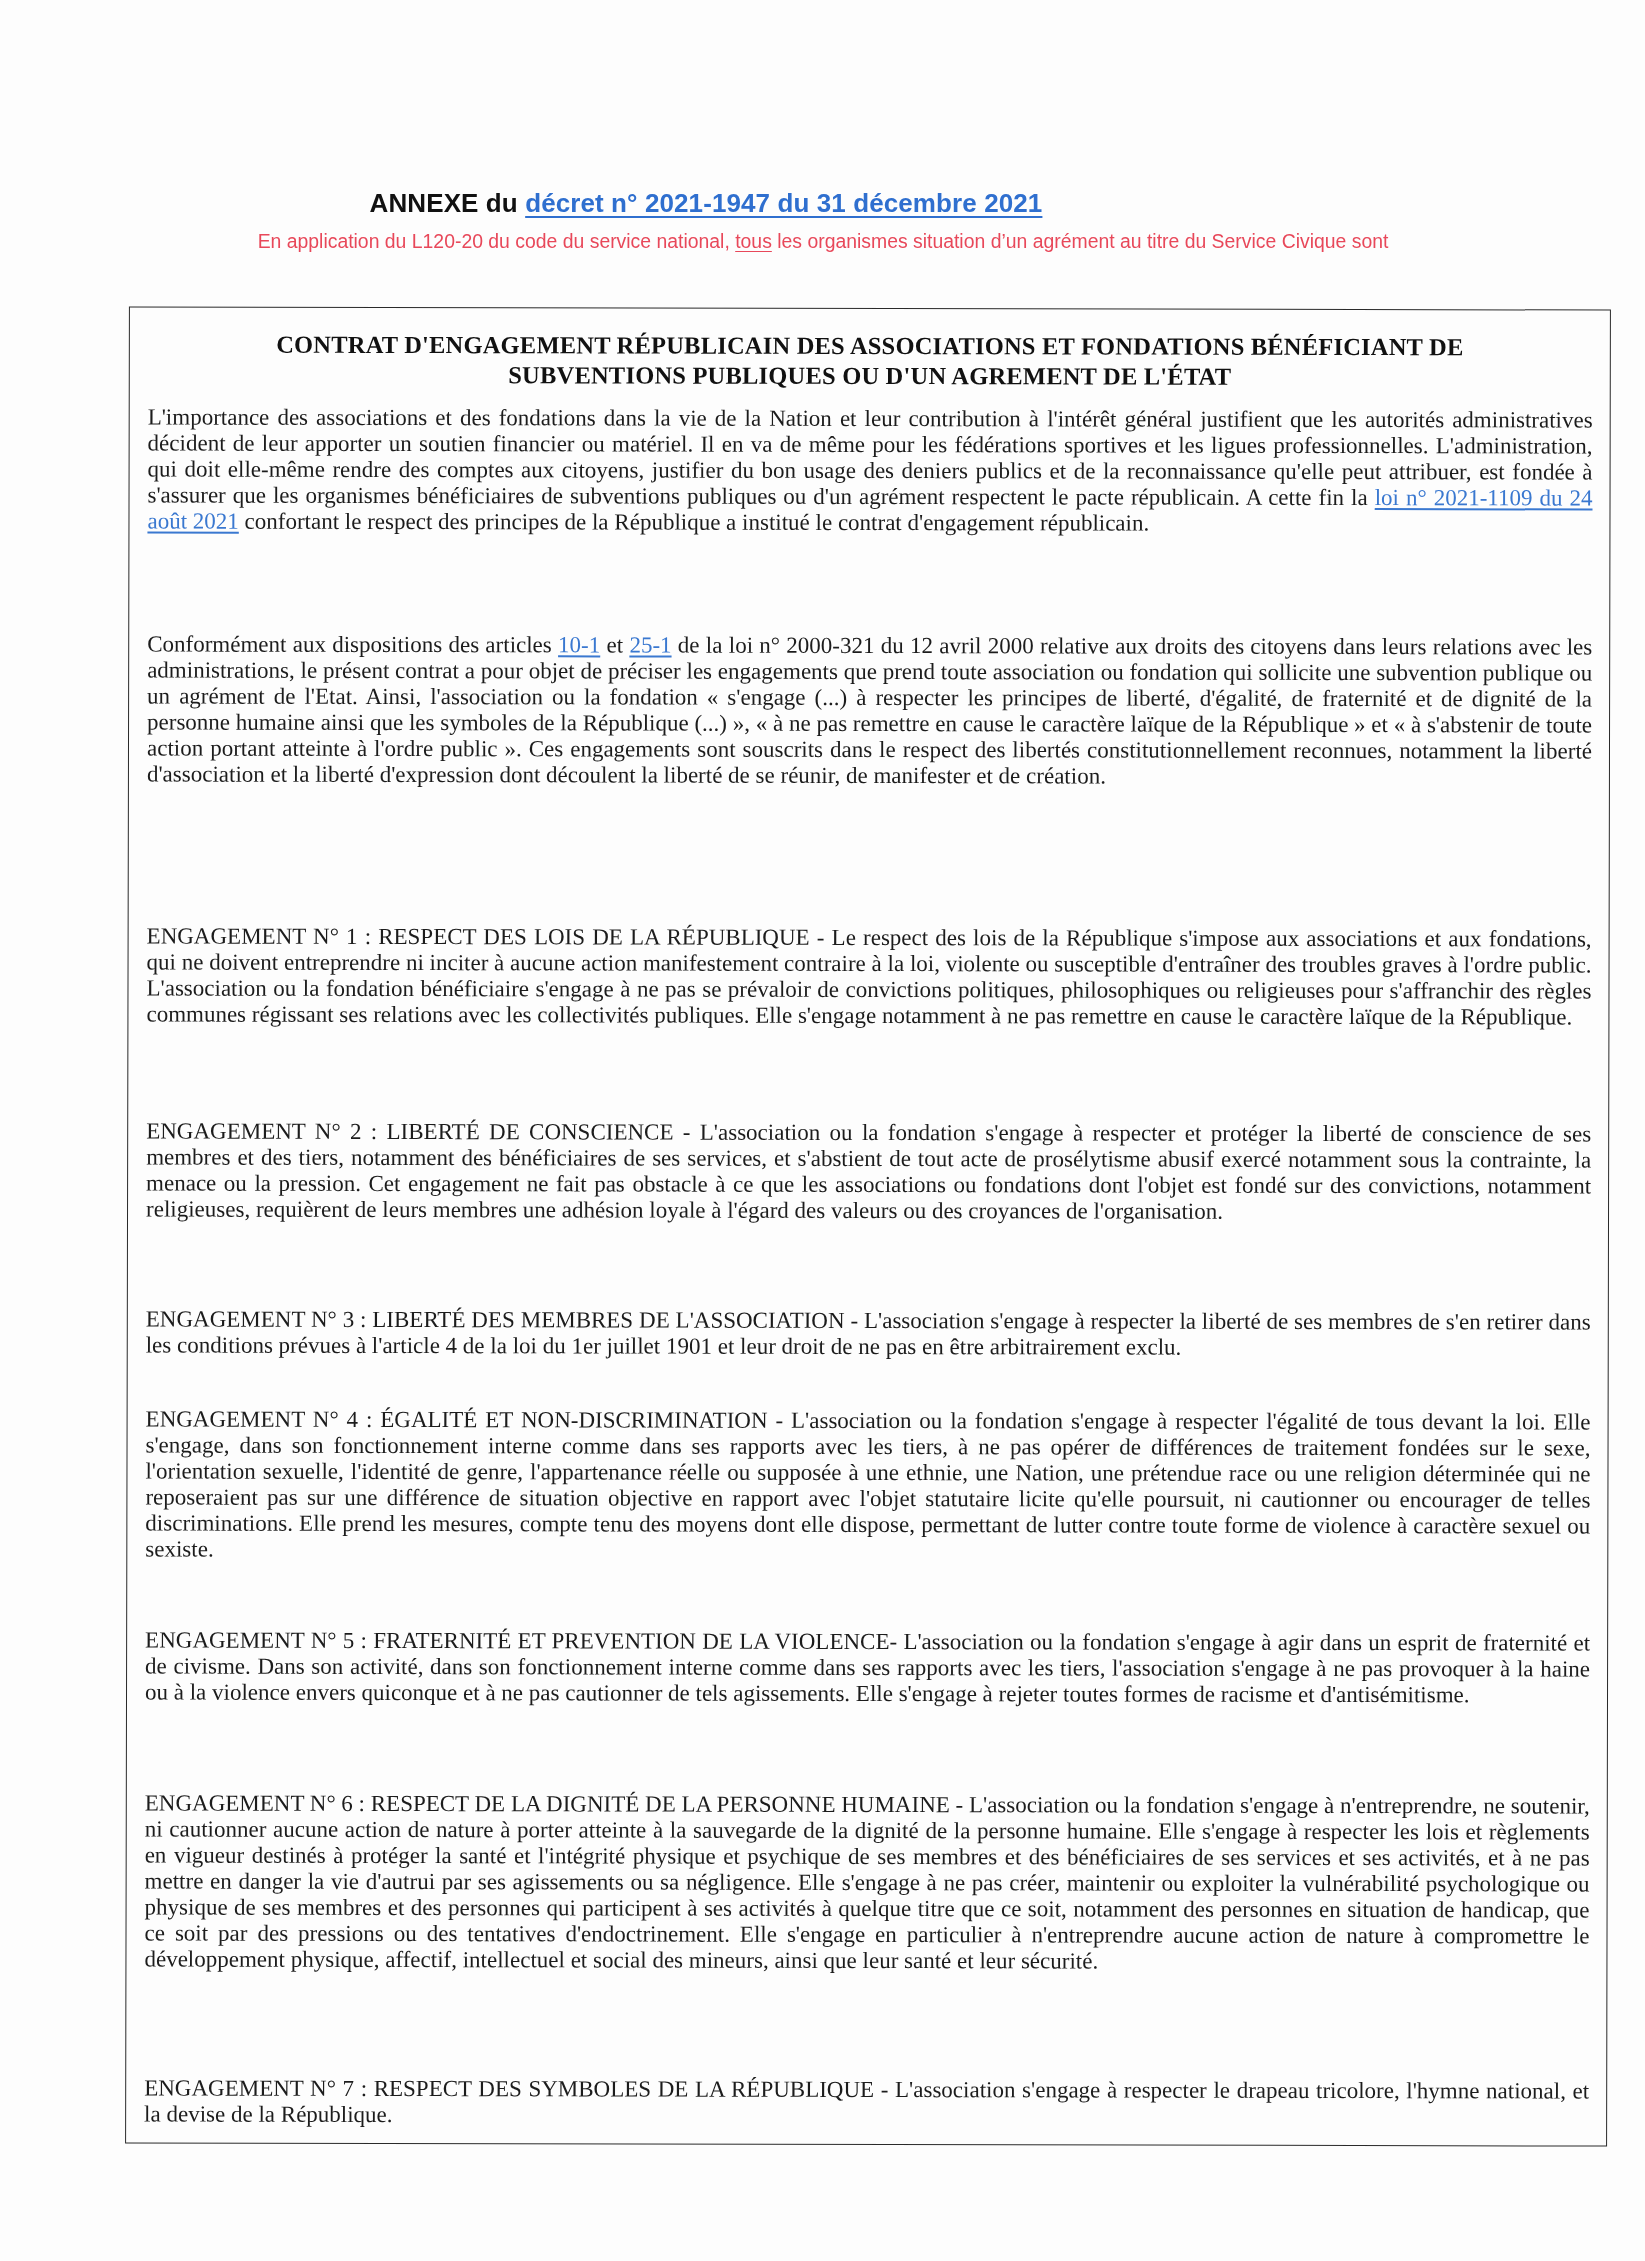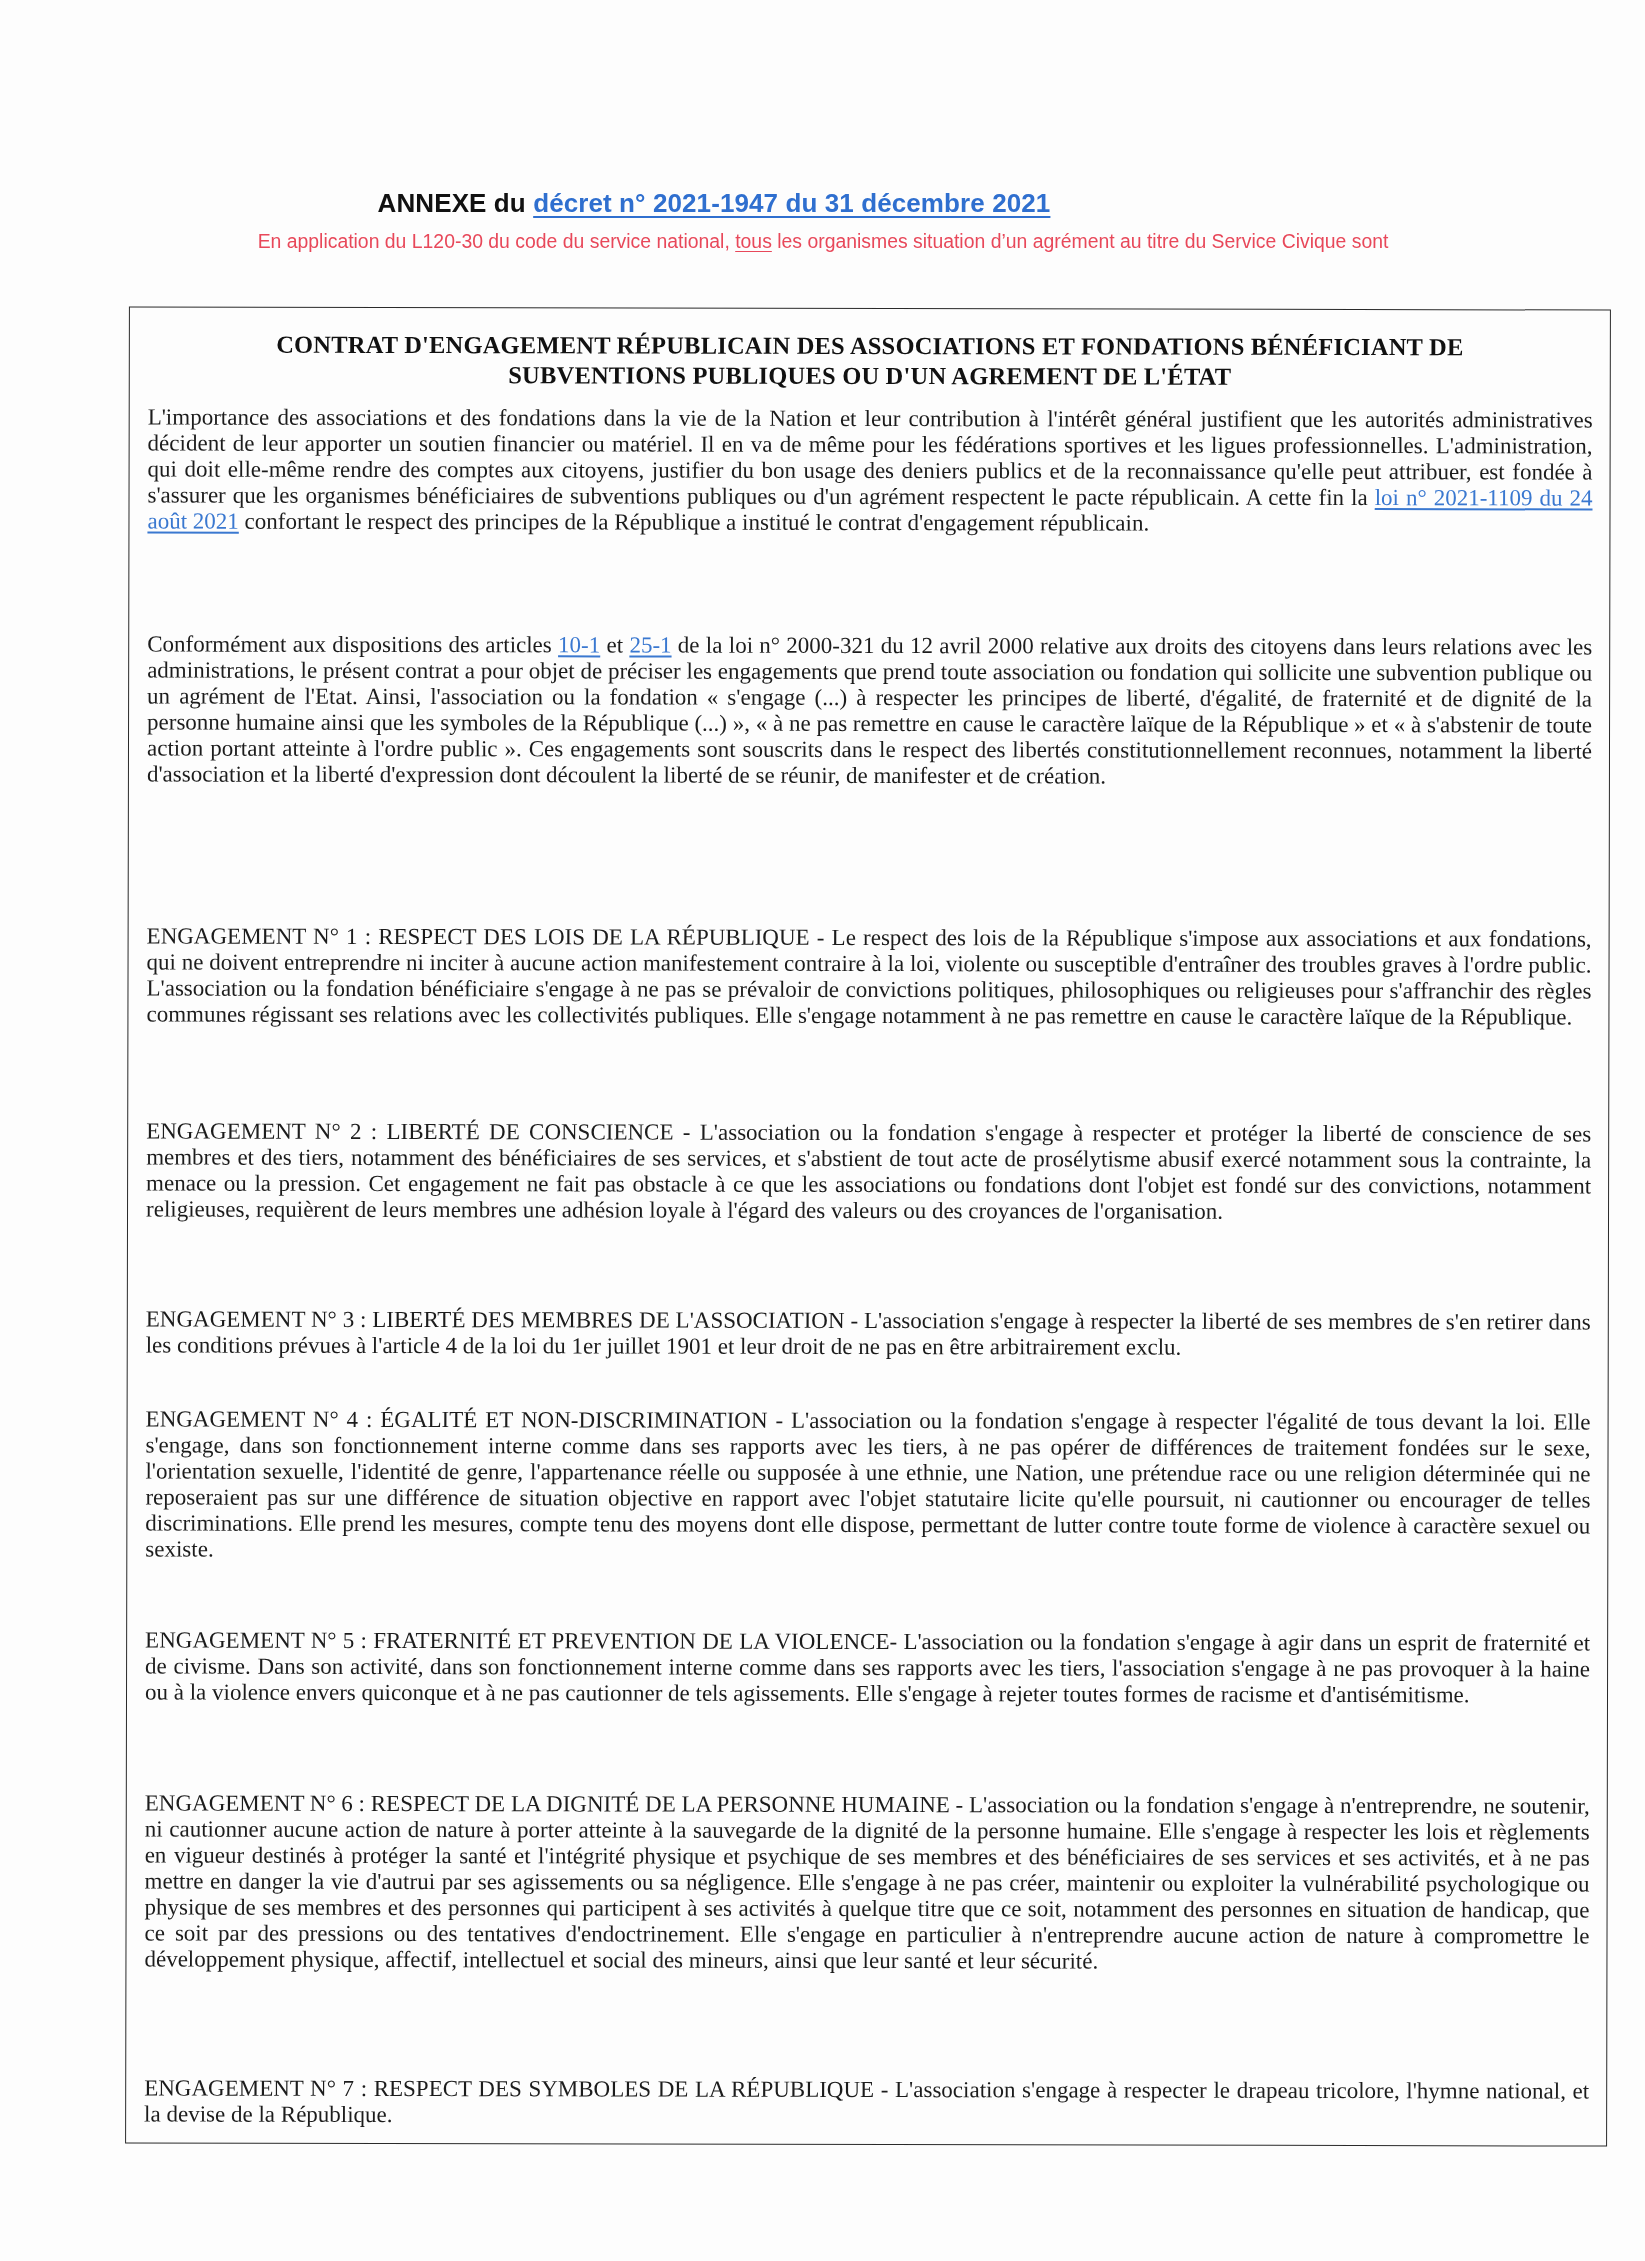--- a/index.html
+++ b/index.html
@@ -17,21 +17,21 @@
     }
     .page {
       position: absolute;
       left: 0; top: 0;
       width: 1646px; height: 2261px;
       background: #fdfdfd;
     }
     
     .annex-title {
       position: absolute;
-      left: 8px; width: 1412px;
+      left: 0; width: 1412px;
       top: 188px;
       text-align: center;
       font-family: "Liberation Sans", "DejaVu Sans", sans-serif;
       font-weight: bold;
       font-size: 26px;
       letter-spacing: 0.1px;
       color: #111;
     }
     .annex-title .decree-link {
       color: #2f6fcf;
@@ -100,21 +100,21 @@
 </head>
 <body>
 
 <div class="page">
 
   <div class="annex-title">
     <span>ANNEXE du </span><span class="decree-link">décret n° 2021-1947 du 31 décembre 2021</span>
   </div>
 
   <div class="red-note">
-    <div><span>En application du L120-30 du code du service national, </span><span class="u">tous</span><span> les organismes situation d’un agrément au titre du Service Civique sont</span></div>
+    <div><span>En application du L120-20 du code du service national, </span><span class="u">tous</span><span> les organismes situation d’un agrément au titre du Service Civique sont</span></div>
   </div>
 
   <div class="contract-box">
 
     <div class="contract-title">
       <div>CONTRAT D'ENGAGEMENT RÉPUBLICAIN DES ASSOCIATIONS ET FONDATIONS BÉNÉFICIANT DE</div>
       <div>SUBVENTIONS PUBLIQUES OU D'UN AGREMENT DE L'ÉTAT</div>
     </div>
 
     <p class="para" style="top:97px; margin:0;"><span>L'importance des associations et des fondations dans la vie de la Nation et leur contribution à l'intérêt général justifient que les autorités administratives décident de leur apporter un soutien financier ou matériel. Il en va de même pour les fédérations sportives et les ligues professionnelles. L'administration, qui doit elle-même rendre des comptes aux citoyens, justifier du bon usage des deniers publics et de la reconnaissance qu'elle peut attribuer, est fondée à s'assurer que les organismes bénéficiaires de subventions publiques ou d'un agrément respectent le pacte républicain. A cette fin la </span><span class="lnk">loi n° 2021-1109 du 24 août 2021</span><span> confortant le respect des principes de la République a institué le contrat d'engagement républicain.</span></p>

